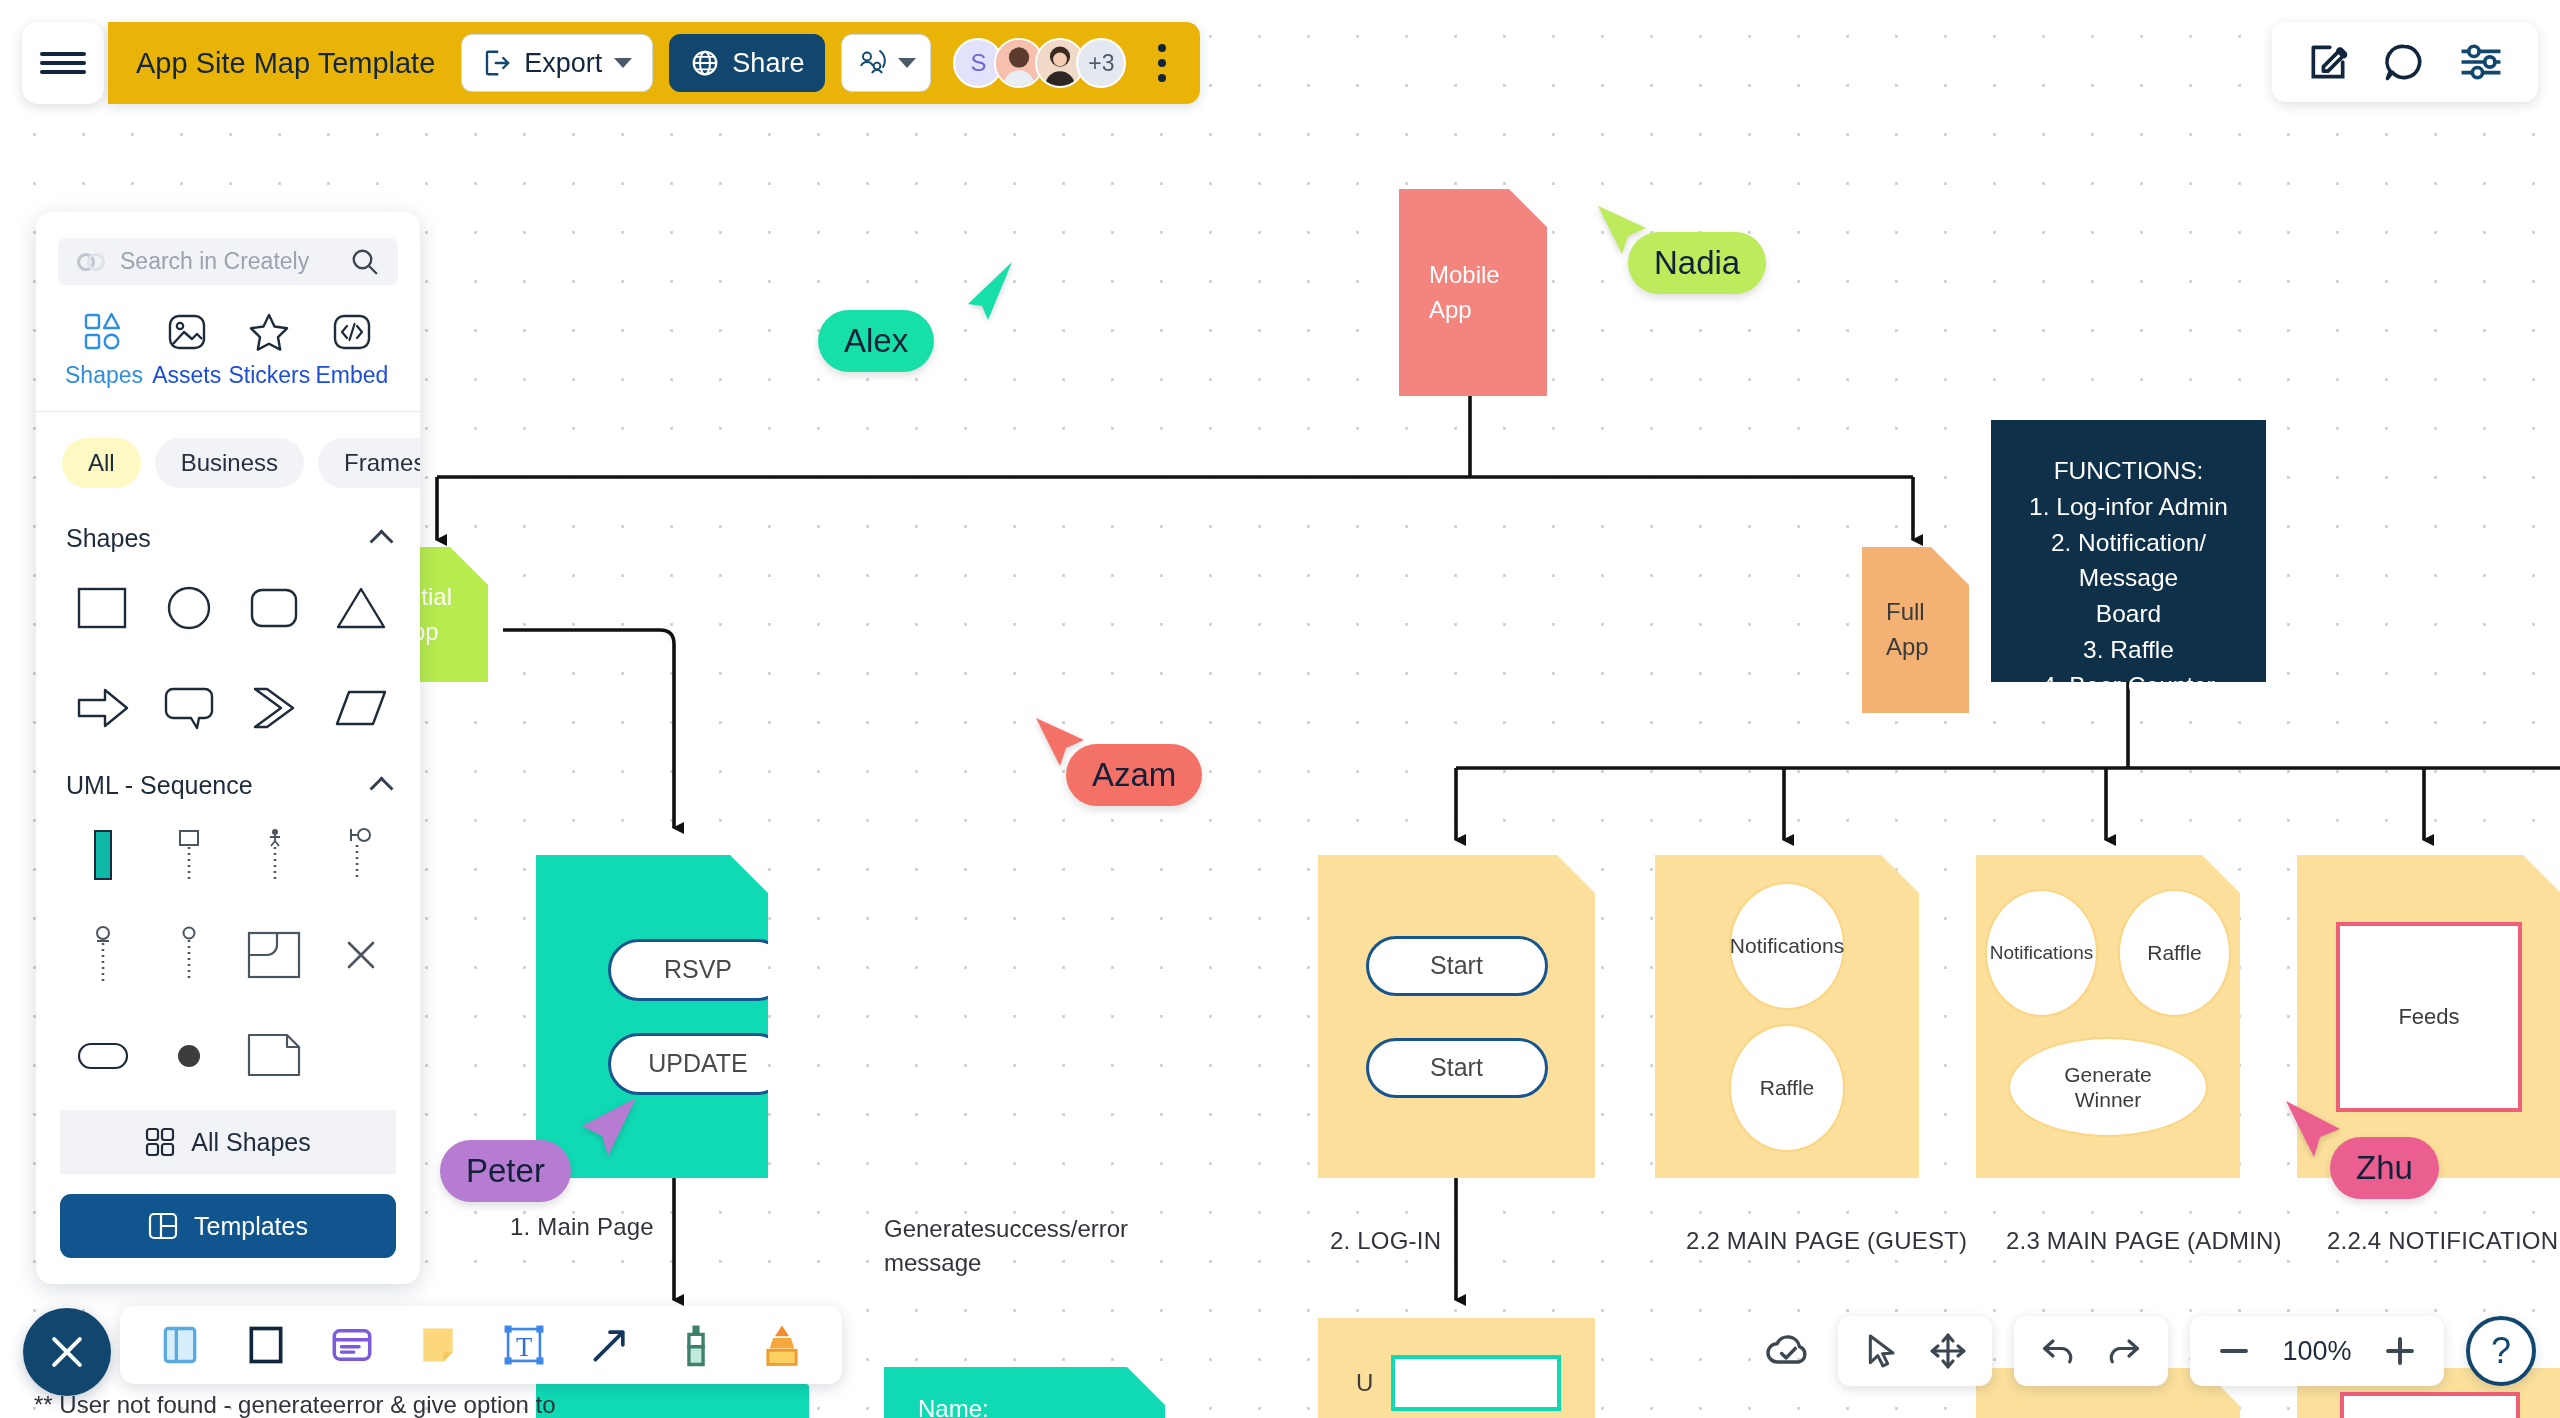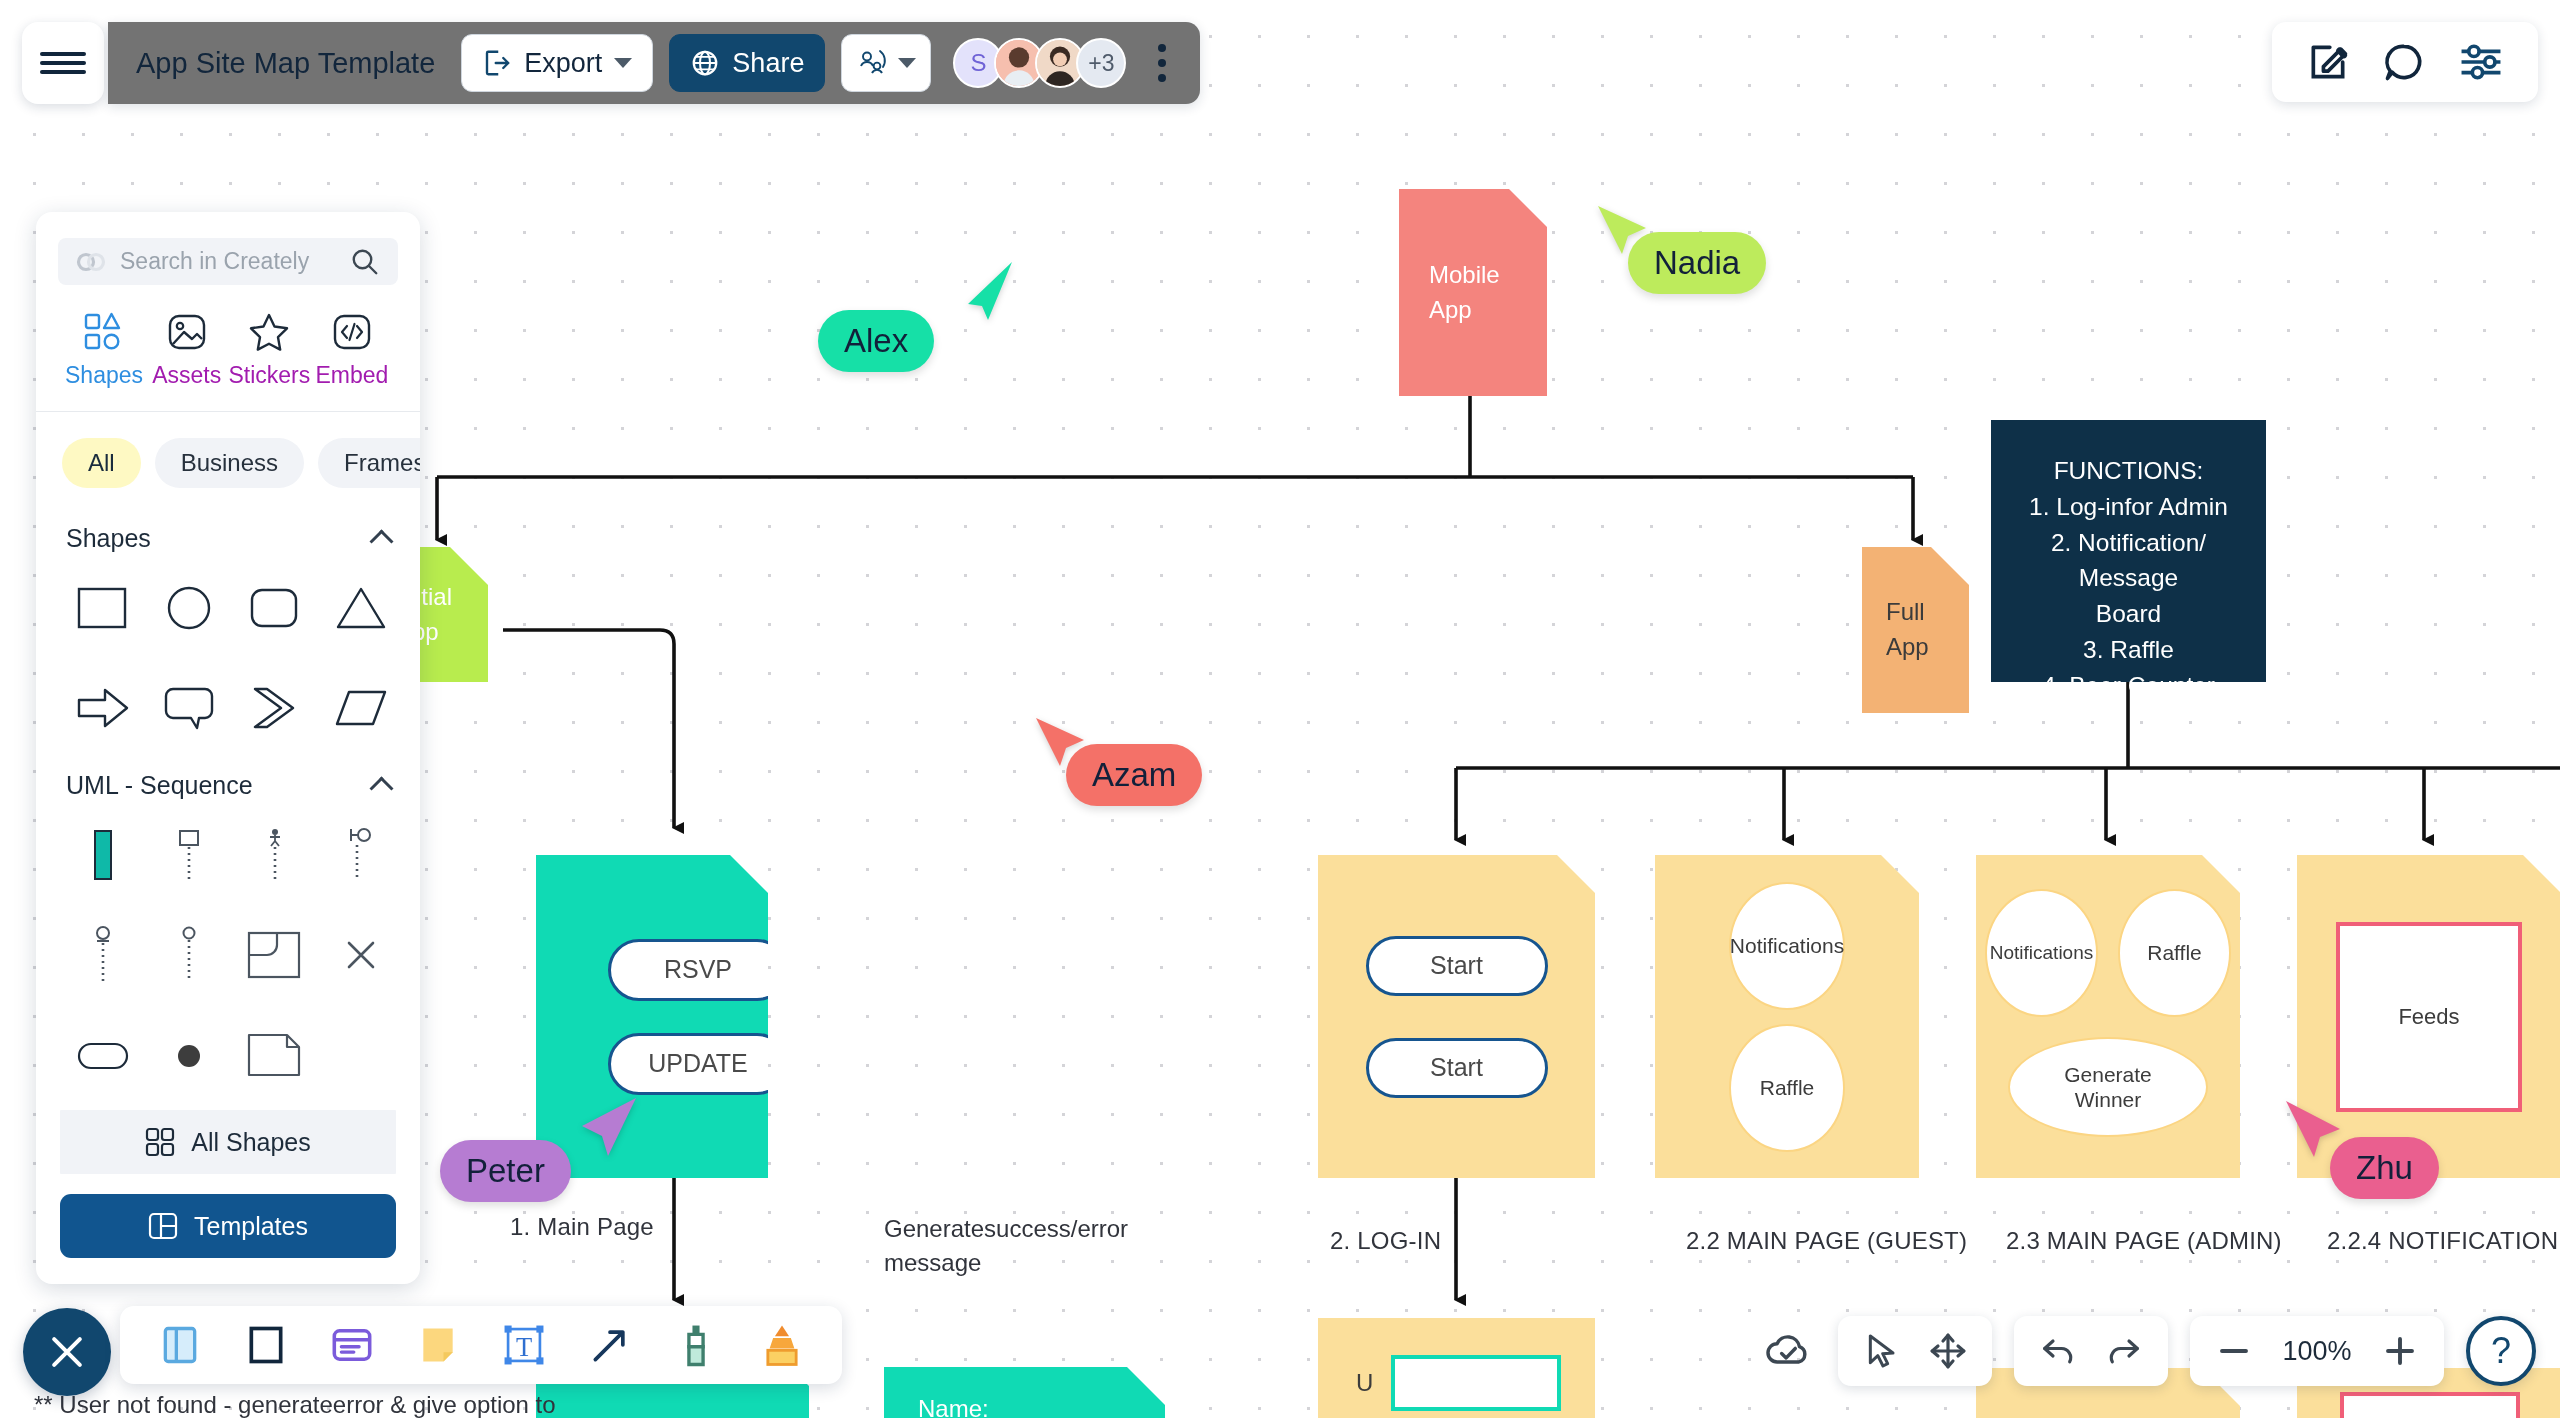--- a/index.html
+++ b/index.html
@@ -74,21 +74,21 @@
   
   #hamburger {
     position:absolute; left:22px; top:22px; width:82px; height:82px;
     background:#fff; border-radius:16px; box-shadow:0 3px 12px rgba(20,40,70,.16);
     display:flex; align-items:center; justify-content:center; cursor:pointer;
   }
   #hamburger .bar { width:46px; height:4px; background:#11263c; border-radius:3px; margin:5px 0; }
 
   #topbar {
     position:absolute; left:108px; top:22px; height:82px;
-    background:#737373; border-radius:0 14px 14px 0;
+    background:#eab308; border-radius:0 14px 14px 0;
     box-shadow:0 3px 12px rgba(20,40,70,.14);
     display:flex; align-items:center; padding:0 18px 0 28px; gap:16px;
   }
   #doc-title { font-size:29px; color:#12263c; white-space:nowrap; margin-right:10px; }
   .tb-btn {
     display:flex; align-items:center; gap:12px;
     border:1.6px solid #cfd6de; border-radius:11px;
     height:58px; padding:0 20px; font-size:27px; color:#12263c;
     background:#fff; cursor:pointer; white-space:nowrap;
   }
@@ -120,21 +120,21 @@
     background:#fff; border-radius:16px; box-shadow:0 5px 22px rgba(20,40,70,.17);
     display:flex; flex-direction:column; overflow:hidden;
   }
   #searchbox {
     margin:26px 22px 0; height:62px; background:#f1f3f7; border-radius:8px;
     display:flex; align-items:center; padding:0 18px; gap:14px;
   }
   #searchbox .ph { flex:1; font-size:23px; color:#9aa3ad; }
   .cat-row { display:flex; justify-content:space-between; padding:26px 30px 22px; }
   .cat { display:flex; flex-direction:column; align-items:center; gap:9px; cursor:pointer; width:76px;}
-  .cat span { font-size:23px; color:#a21caf; }
+  .cat span { font-size:23px; color:#1d4ed8; }
   .cat.active span { color:#2e8ee0; }
   .divider { height:1px; background:#e7eaee; margin:0 0 0 0; }
   .chips { display:flex; gap:14px; padding:26px 26px 10px; }
   .chip {
     height:50px; padding:0 26px; border-radius:25px; background:#f1f3f7;
     display:flex;align-items:center; font-size:24px; color:#27313d; cursor:pointer;
   }
   .chip.active { background:#fef9c3; color:#1a2c3d; }
   .sec-head { display:flex; align-items:center; justify-content:space-between; padding:26px 30px 6px; }
   .sec-head span { font-size:25px; color:#1d2b3a; }

